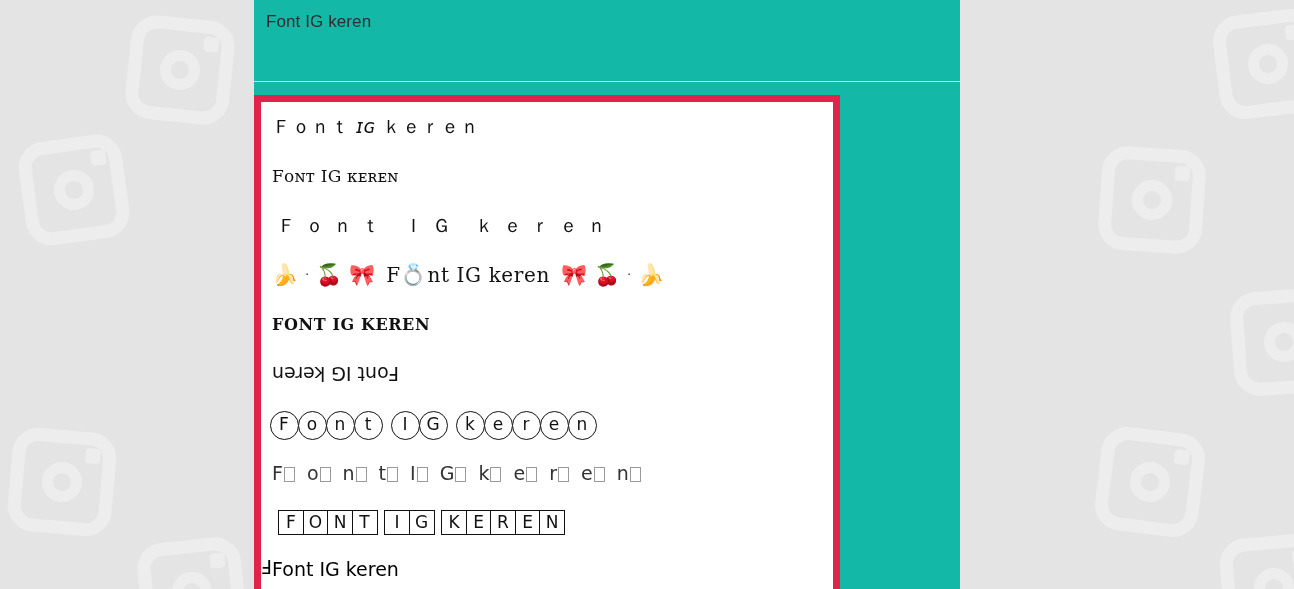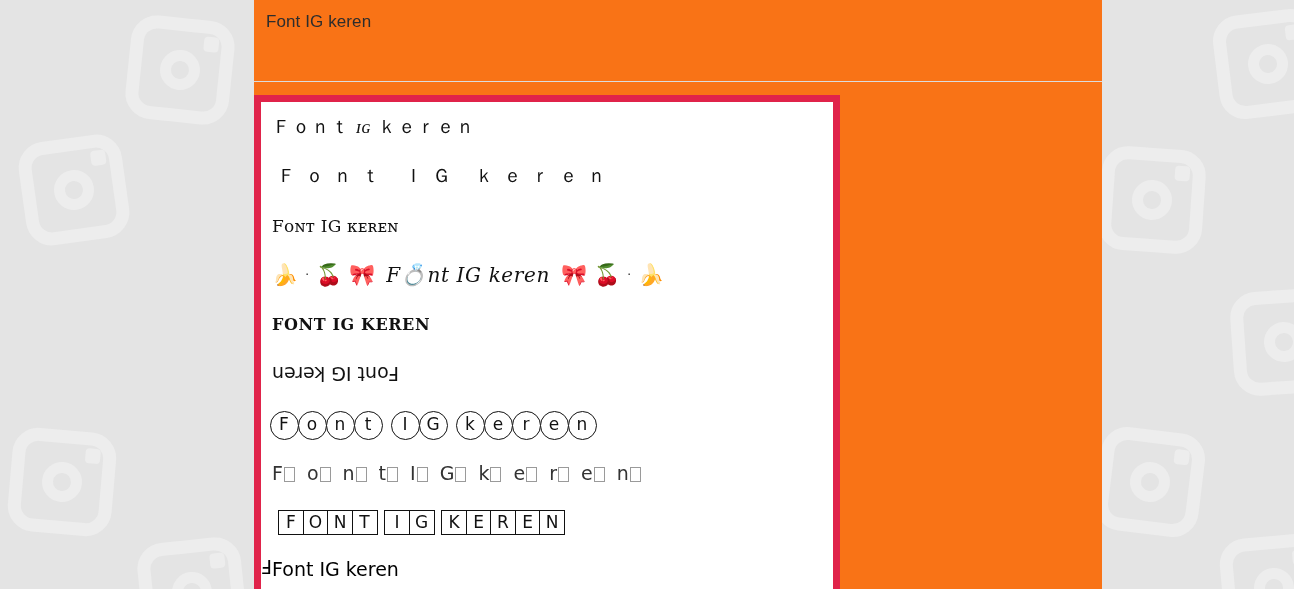--- a/index.html
+++ b/index.html
@@ -49,23 +49,23 @@
     border-radius: 4px;
     right: 3px;
     top: 3px;
   }
 
   
   #content-panel {
     position: absolute;
     left: 254px;
     top: 0;
-    width: 848px;
+    width: 706px;
     height: 589px;
-    background: #f97316;
+    background: #14b8a6;
   }
 
   #input-preview-area {
     position: relative;
     height: 82px;
     border-bottom: 1px solid #dcdcdc;
     box-sizing: border-box;
   }
   #input-preview-text {
     position: absolute;
@@ -105,21 +105,21 @@
     color: #111111;
     overflow: visible;
   }
 
   
   .s-quirky {
     font-family: "DejaVu Sans", sans-serif;
     font-size: 19px;
     letter-spacing: 0.4px;
   }
-  .s-quirky .it { font-style: italic; font-family: Liberation Serif, serif; }
+  .s-quirky .it { font-style: italic; }
 
   .s-serif-small {
     font-family: "DejaVu Serif", serif;
     font-size: 17px;
     letter-spacing: 0.2px;
   }
 
   .s-fullwidth {
     font-family: "DejaVu Sans", sans-serif;
     font-size: 19px;
@@ -131,21 +131,20 @@
     font-size: 20px;
     font-family: "DejaVu Sans", sans-serif;
     display: flex;
     align-items: center;
     gap: 7px;
   }
   .s-emoji-script .em { font-size: 21px; line-height: 1; }
   .s-emoji-script .dot { font-size: 12px; color: #222; }
   .s-emoji-script .script {
     font-family: "DejaVu Serif", serif;
-    font-style: italic;
     font-size: 20px;
     letter-spacing: 0.6px;
     margin: 8px 4px;
   }
 
   .s-smallcaps {
     font-family: "DejaVu Serif", serif;
     font-size: 16px;
     font-weight: 600;
     letter-spacing: 0.6px;
@@ -290,25 +289,25 @@
 
       <div class="style-row">
         <span class="s-quirky">
           <span>Ｆｏｎｔ</span>
           <span class="it">ɪɢ</span>
           <span>ｋｅｒｅｎ</span>
         </span>
       </div>
 
       <div class="style-row">
+        <span class="s-serif-small">Fᴏɴᴛ IG ᴋᴇʀᴇɴ</span>
+      </div>
+
+      <div class="style-row">
         <span class="s-fullwidth">Ｆｏｎｔ ＩＧ ｋｅｒｅｎ</span>
-      </div>
-
-      <div class="style-row">
-        <span class="s-serif-small">Fᴏɴᴛ IG ᴋᴇʀᴇɴ</span>
       </div>
 
       <div class="style-row">
         <span class="s-emoji-script">
           <span class="em">🍌</span>
           <span class="dot">·</span>
           <span class="em">🍒</span>
           <span class="em">🎀</span>
           <span class="script">
             <span>F</span><span class="em">💍</span><span>nt IG keren</span>

